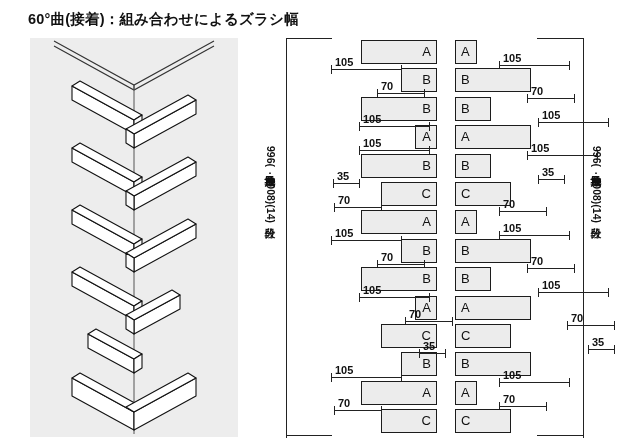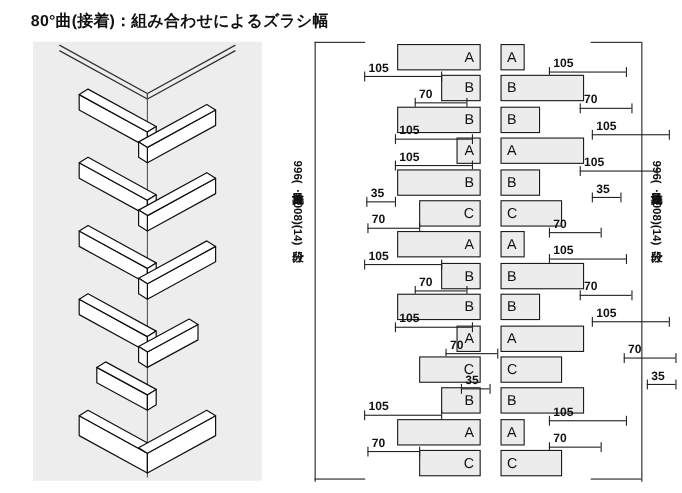--- a/index.html
+++ b/index.html
@@ -64,21 +64,21 @@
   .dim{position:absolute;height:1px;background:#222;}
   .tick{position:absolute;width:1px;background:#222;height:9px;}
   .dimtxt{
     position:absolute;font-size:11px;font-weight:700;color:#111;
     line-height:1;white-space:nowrap;background:transparent;
   }
 </style>
 </head>
 <body>
 
-<div class="title">80°曲(接着)：組み合わせによるズラシ幅</div>
+<div class="title">60°曲(接着)：組み合わせによるズラシ幅</div>
 
 <div class="illus-panel">
   <svg class="illus-svg" width="208" height="399" viewBox="0 0 208 399">
     <g fill="none" stroke="#333" stroke-width="1.1">
 
       <path d="M24 3 L104 47 L184 3"></path>
       <path d="M24 8 L104 52 L184 8"></path>
       <path d="M104 47 L104 52"></path>
     </g>
 

